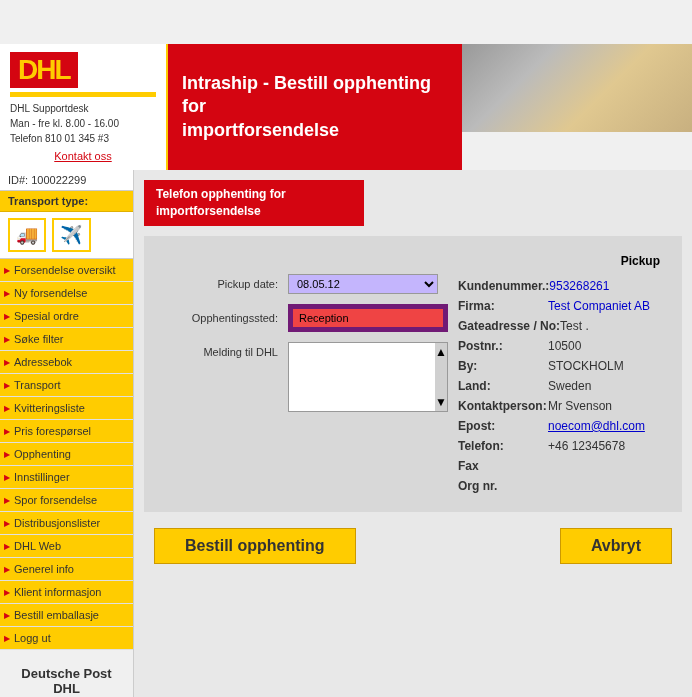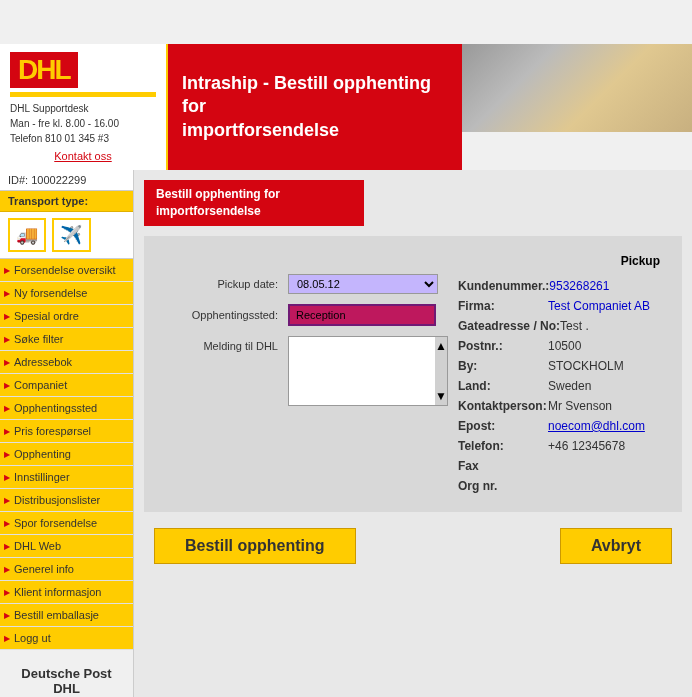--- a/index.html
+++ b/index.html
@@ -31,21 +31,21 @@
     .sidebar-bottom { padding: 16px 8px; font-weight: bold; font-size: 13px; color: #333; text-align: center; }
 
     
     .main { flex: 1; padding: 10px; background: #e8e8e8; }
     .section-title { background: #d40511; color: #fff; padding: 6px 12px; font-size: 12px; font-weight: bold; display: inline-block; margin-bottom: 10px; min-width: 220px; line-height: 1.4; }
     .form-panel { background: #d8d8d8; padding: 14px; }
     .form-row { display: flex; align-items: center; margin-bottom: 10px; }
     .form-label { width: 130px; font-size: 11px; color: #333; text-align: right; padding-right: 10px; }
     .form-input-area { flex: 1; }
     .date-input-select { width: 150px; padding: 2px 4px; border: 1px solid #999; background: #c4b5fd; font-size: 11px; }
-    .text-input { width: 148px; padding: 3px 6px; border: 2px solid #701a75; font-size: 11px; background: #be185d; }
+    .text-input { width: 160px; padding: 3px 6px; border: 5px solid #701a75; font-size: 11px; background: #ef4444; }
     .textarea-container { width: 160px; height: 70px; border: 1px solid #999; background: #fff; position: relative; }
     .textarea-input { width: 100%; height: 100%; border: none; resize: none; font-size: 11px; padding: 3px; background: #fff; outline: none; }
     .textarea-scrollbar { position: absolute; right: 0; top: 0; width: 12px; height: 100%; background: #d0d0d0; display: flex; flex-direction: column; align-items: center; justify-content: space-between; padding: 2px 0; }
     .info-row { display: flex; margin-bottom: 4px; padding: 1px 0; }
     .info-key { color: #333; font-weight: bold; min-width: 90px; }
     .info-val { color: #0000cc; }
     .info-val-black { color: #333; }
     .info-val-link { color: #0000cc; text-decoration: underline; }
 
     
@@ -116,39 +116,39 @@
       <li>
           <span>Spesial ordre</span>
         </li>
       <li>
           <span>Søke filter</span>
         </li>
       <li>
           <span>Adressebok</span>
         </li>
       <li>
-          <span>Companiet</span>
-        </li>
-      <li>
-          <span>Opphentingssted</span>
+          <span>Transport</span>
+        </li>
+      <li>
+          <span>Kvitteringsliste</span>
         </li>
       <li>
           <span>Pris forespørsel</span>
         </li>
       <li>
           <span>Opphenting</span>
         </li>
       <li>
           <span>Innstillinger</span>
         </li>
       <li>
+          <span>Spor forsendelse</span>
+        </li>
+      <li>
           <span>Distribusjonslister</span>
-        </li>
-      <li>
-          <span>Spor forsendelse</span>
         </li>
       <li>
           <span>DHL Web</span>
         </li>
       <li>
           <span>Generel info</span>
         </li>
       <li>
           <span>Klient informasjon</span>
         </li>
@@ -157,21 +157,21 @@
         </li>
       <li>
           <span>Logg ut</span>
         </li>
     </ul>
     <div class="sidebar-bottom">Deutsche Post DHL</div>
   </div>
 
   <div class="main">
     <div class="section-title">
-      <span>Bestill opphenting for</span><br>
+      <span>Telefon opphenting for</span><br>
       <span>importforsendelse</span>
     </div>
 
     <div class="form-panel">
       <div class="form-info-wrapper">
 
         <div class="form-left">
           <div style="height:24px;"></div>
 
           <div class="form-row">

